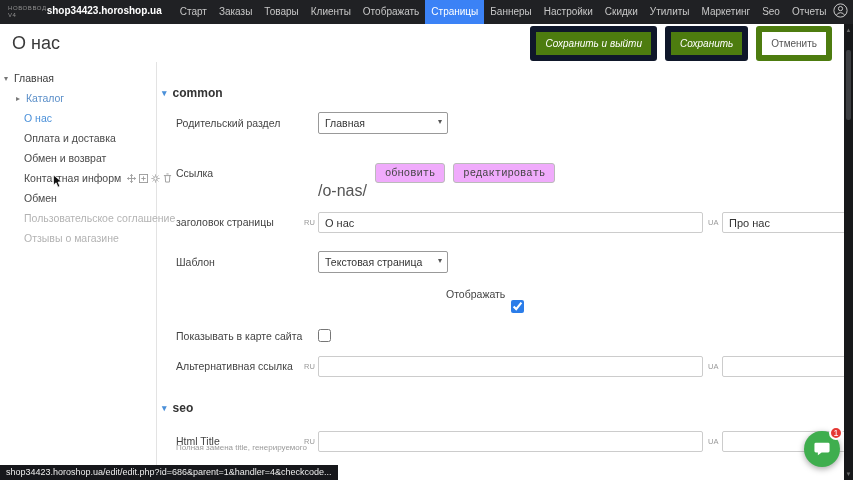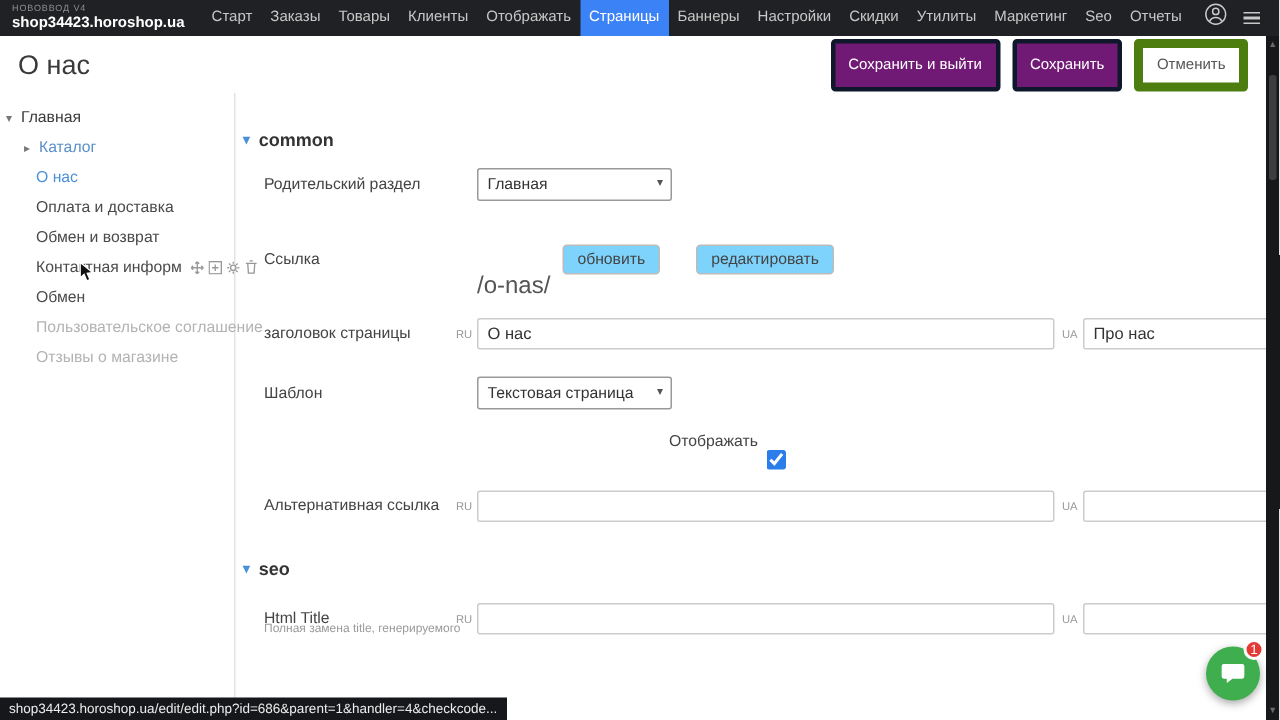--- a/index.html
+++ b/index.html
@@ -3,38 +3,38 @@
 <meta charset="utf-8">
 <style>
   * { margin:0; padding:0; box-sizing:border-box; }
   html,body { width:853px; height:480px; overflow:hidden; background:#fff;
               font-family:"Liberation Sans", sans-serif; }
   .screen { position:relative; width:853px; height:480px; overflow:hidden; background:#fff; }
 
   
   .topbar { position:absolute; top:0; left:0; right:0; height:24px; background:#202124;
             display:flex; align-items:center; z-index:30; }
-  .logo { display:flex; flex-direction:column; justify-content:center; padding:0 12px 0 8px; cursor:pointer; }
+  .logo { display:flex; flex-direction:row; justify-content:center; padding:0 12px 0 8px; cursor:pointer; }
   .logo-small { font-size:6px; color:#8f8f8f; letter-spacing:.6px; line-height:7px; text-transform:uppercase; }
   .logo-main  { font-size:10px; font-weight:bold; color:#fff; line-height:11px; white-space:nowrap; }
   .topnav { display:flex; align-items:center; height:40px; }
   .nav-item { font-size:10px; color:#c7c7c7; line-height:24px; padding:0 6px; white-space:nowrap; cursor:pointer; }
   .nav-item.active { background:#3b82f6; color:#fff; }
   .topbar-icons { margin-left:auto; display:flex; align-items:center; gap:11px; padding-right:13px; }
   .menu-icon { display:flex; flex-direction:column; gap:2px; cursor:pointer; }
   .menu-icon span { display:block; width:11px; height:1.5px; background:#c9c9c9; }
 
   
   .page-header { position:absolute; top:24px; left:0; right:9px; height:38px; background:#fff;
                  display:flex; align-items:center; padding:0 12px; }
   .page-title { font-size:18px; font-weight:400; color:#3a3a3a; }
   .header-actions { margin-left:auto; display:flex; gap:8px; }
   .btn { font-size:10px; border-radius:3px; padding:6px 9px; cursor:pointer; white-space:nowrap;
          font-family:"Liberation Sans", sans-serif; }
-  .btn-primary { background:#701a75; border:3px solid #0f172a; color:#fff; }
+  .btn-primary { background:#4d7c0f; border:6px solid #0f172a; color:#fff;font-style:italic; }
   .btn-secondary { background:#fff; border:6px solid #4d7c0f; color:#555; }
 
   
   .sidebar { position:absolute; top:62px; left:0; bottom:0; width:157px;
              border-right:1px solid #e3e3e3; padding-top:6px; z-index:10; }
   .tree-item { position:relative; height:20px; display:flex; align-items:center;
                font-size:10.5px; color:#4a4a4a; padding-left:24px; white-space:nowrap; cursor:pointer; }
   .tree-item.root { padding-left:14px; color:#3a3a3a; }
   .tree-item .caret { position:absolute; font-size:8px; color:#777; cursor:pointer; }
   .tree-item.root .caret { left:4px; }
@@ -61,23 +61,23 @@
   .lang-line { display:flex; align-items:center; }
   .lang-tag { width:14px; flex-shrink:0; font-size:7.5px; color:#999; }
   .text-input { width:385px; height:21px; border:1px solid #ccc; border-radius:2px;
                 font-size:11px; padding:0 6px; color:#333; font-family:"Liberation Sans", sans-serif; }
   .select-wrap { position:relative; display:inline-block; }
   .select-wrap select { appearance:none; -webkit-appearance:none; width:130px; height:22px;
                 border:1px solid #999; border-radius:2px; background:#fff; font-size:10.5px;
                 padding:0 18px 0 6px; color:#333; cursor:pointer; font-family:"Liberation Sans", sans-serif; }
   .select-caret { position:absolute; right:6px; top:5px; font-size:8px; color:#555; pointer-events:none; }
   .link-value { font-size:16px; color:#555; margin-right:8px;margin-top:36px; }
-  .btn-small { background:#7dd3fc; border:1px solid #bbb; border-radius:3px; font-size:10.5px;
-               color:#444; padding:3px 9px; margin-right:24px; cursor:pointer;
-               font-family:Liberation Sans, sans-serif; }
+  .btn-small { background:#f0abfc; border:1px solid #bbb; border-radius:3px; font-size:10.5px;
+               color:#444; padding:3px 9px; margin-right:8px; cursor:pointer;
+               font-family:Liberation Mono, monospace; }
   input[type="checkbox"] { width:13px; height:13px; accent-color:#2b7de9; cursor:pointer; }
 
   
   .scroll-strip { position:absolute; top:24px; right:0; bottom:0; width:9px; background:#17181a;
                   z-index:40; display:flex; flex-direction:column; justify-content:space-between;
                   align-items:center; padding:2px 0; cursor:pointer; }
   .scroll-arrow { font-size:6px; color:#6a6a6a; line-height:8px; cursor:pointer; }
   .scroll-thumb { position:absolute; top:26px; left:2px; width:5px; height:70px;
                   background:#3c3e42; border-radius:2px; cursor:pointer; }
 
@@ -250,20 +250,26 @@
       </span>
     </div>
 
     <div class="form-row" style="margin-top:15px;flex-direction:column;">
       <span class="row-label">Отображать</span>
       <span class="field-area">
         <input type="checkbox" checked="checked" style="">
       </span>
     </div>
 
+    <div class="form-row" style="margin-top:16px;">
+      <span class="row-label">Показывать в карте сайта</span>
+      <span class="field-area">
+        <input type="checkbox" style="">
+      </span>
+    </div>
 
     <div class="form-row double" style="margin-top:14px;">
       <span class="row-label">Альтернативная ссылка</span>
       <span class="field-area stack">
         <span class="lang-line">
           <span class="lang-tag">RU</span>
           <input class="text-input" type="text" value="" style="">
         </span>
         <span class="lang-line">
           <span class="lang-tag">UA</span>

